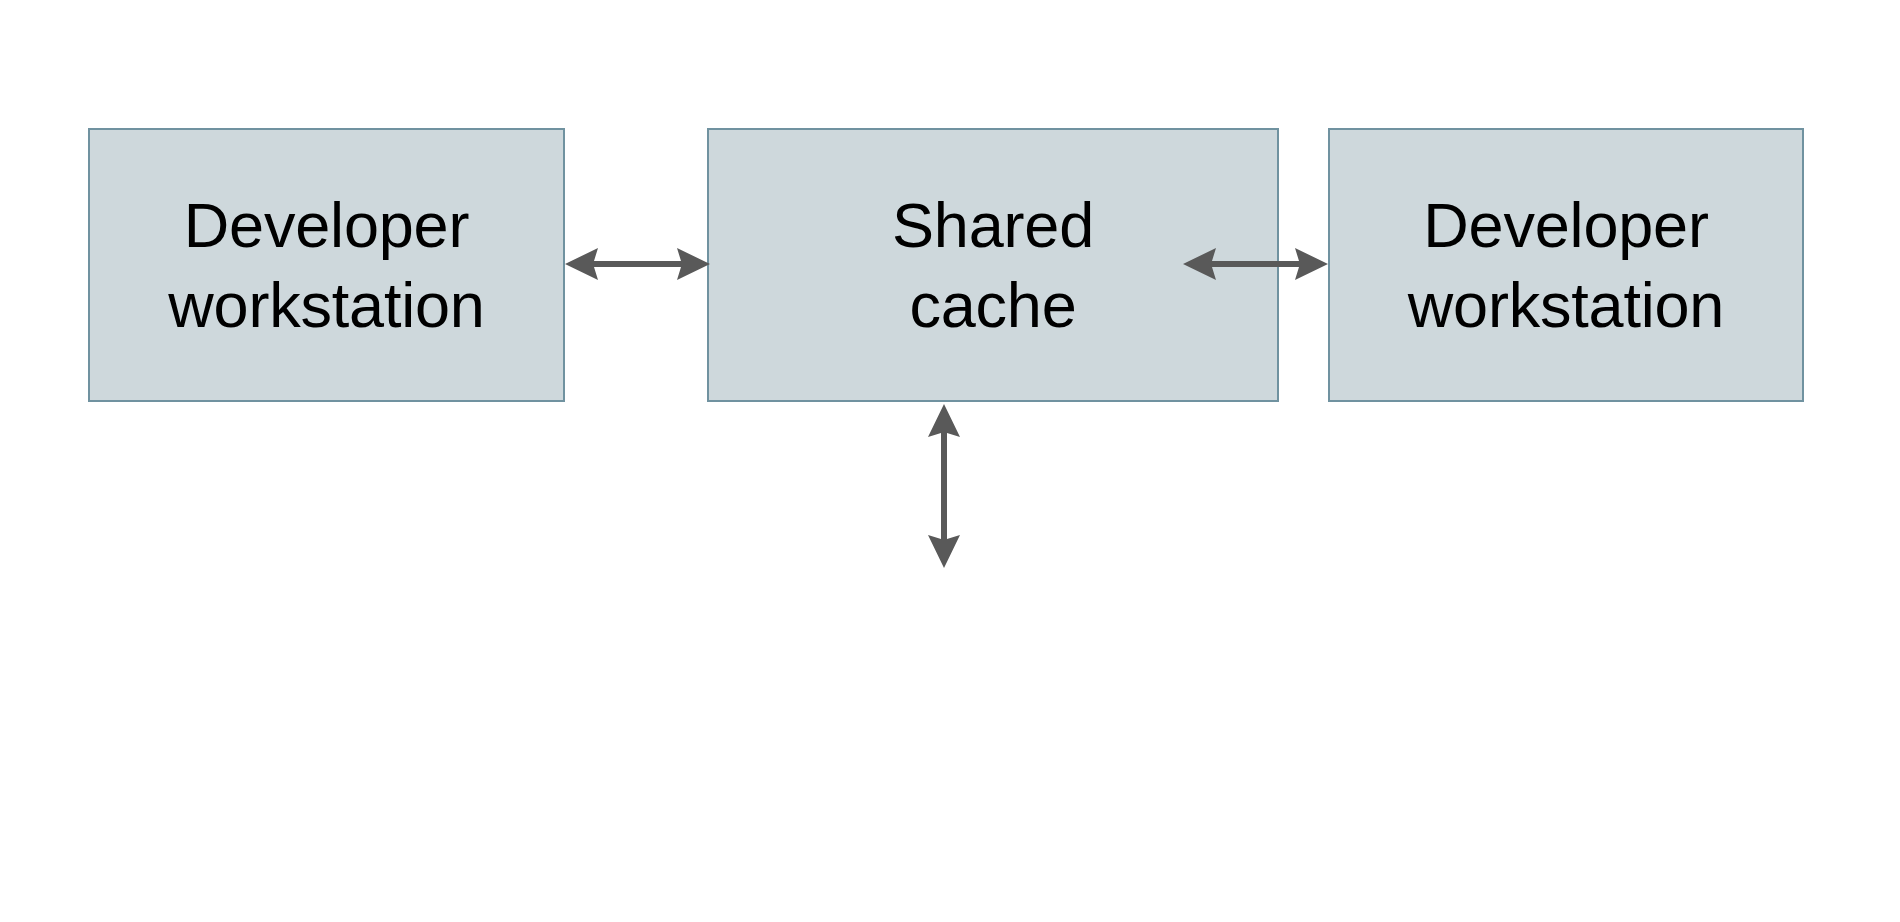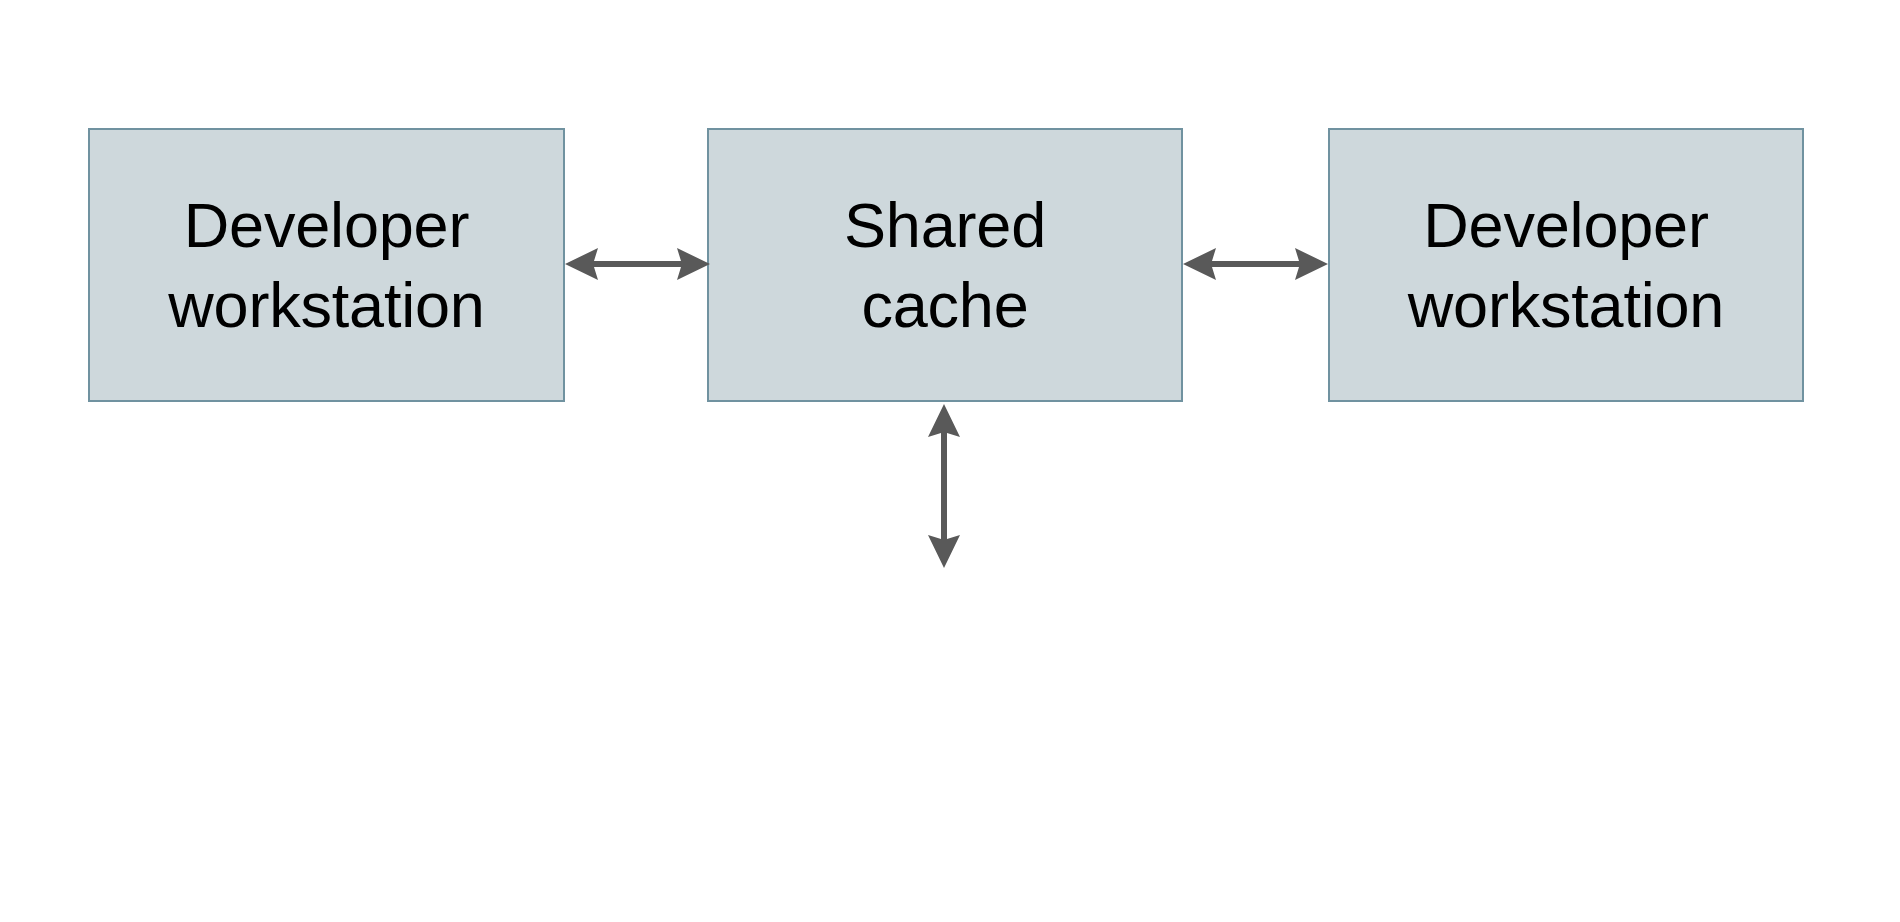--- a/index.html
+++ b/index.html
@@ -35,21 +35,21 @@
     font-size: 63px;
     line-height: 1.27;
     color: #000000;
     font-weight: 400;
     letter-spacing: -0.2px;
     white-space: pre-line;
     padding: 0 8px;
   }
   
   #node-dev-left  { left: 88px;   top: 104px; width: 477px; height: 274px; }
-  #node-cache     { left: 707px;  top: 104px; width: 476px; height: 274px; }
+  #node-cache     { left: 707px;  top: 104px; width: 572px; height: 274px; }
   #node-dev-right { left: 1328px; top: 104px; width: 476px; height: 274px; }
   #node-ci        { left: 707px;  top: 545px; width: 476px; height: 275px; }
 
   .connector {
     position: absolute;
     overflow: visible;
   }
   #conn-left   { left: 560px;  top: 205px; width: 155px; height: 70px; }
   #conn-right  { left: 1178px; top: 205px; width: 155px; height: 70px; }
   #conn-bottom { left: 909px;  top: 374px; width: 70px;  height: 176px; }

